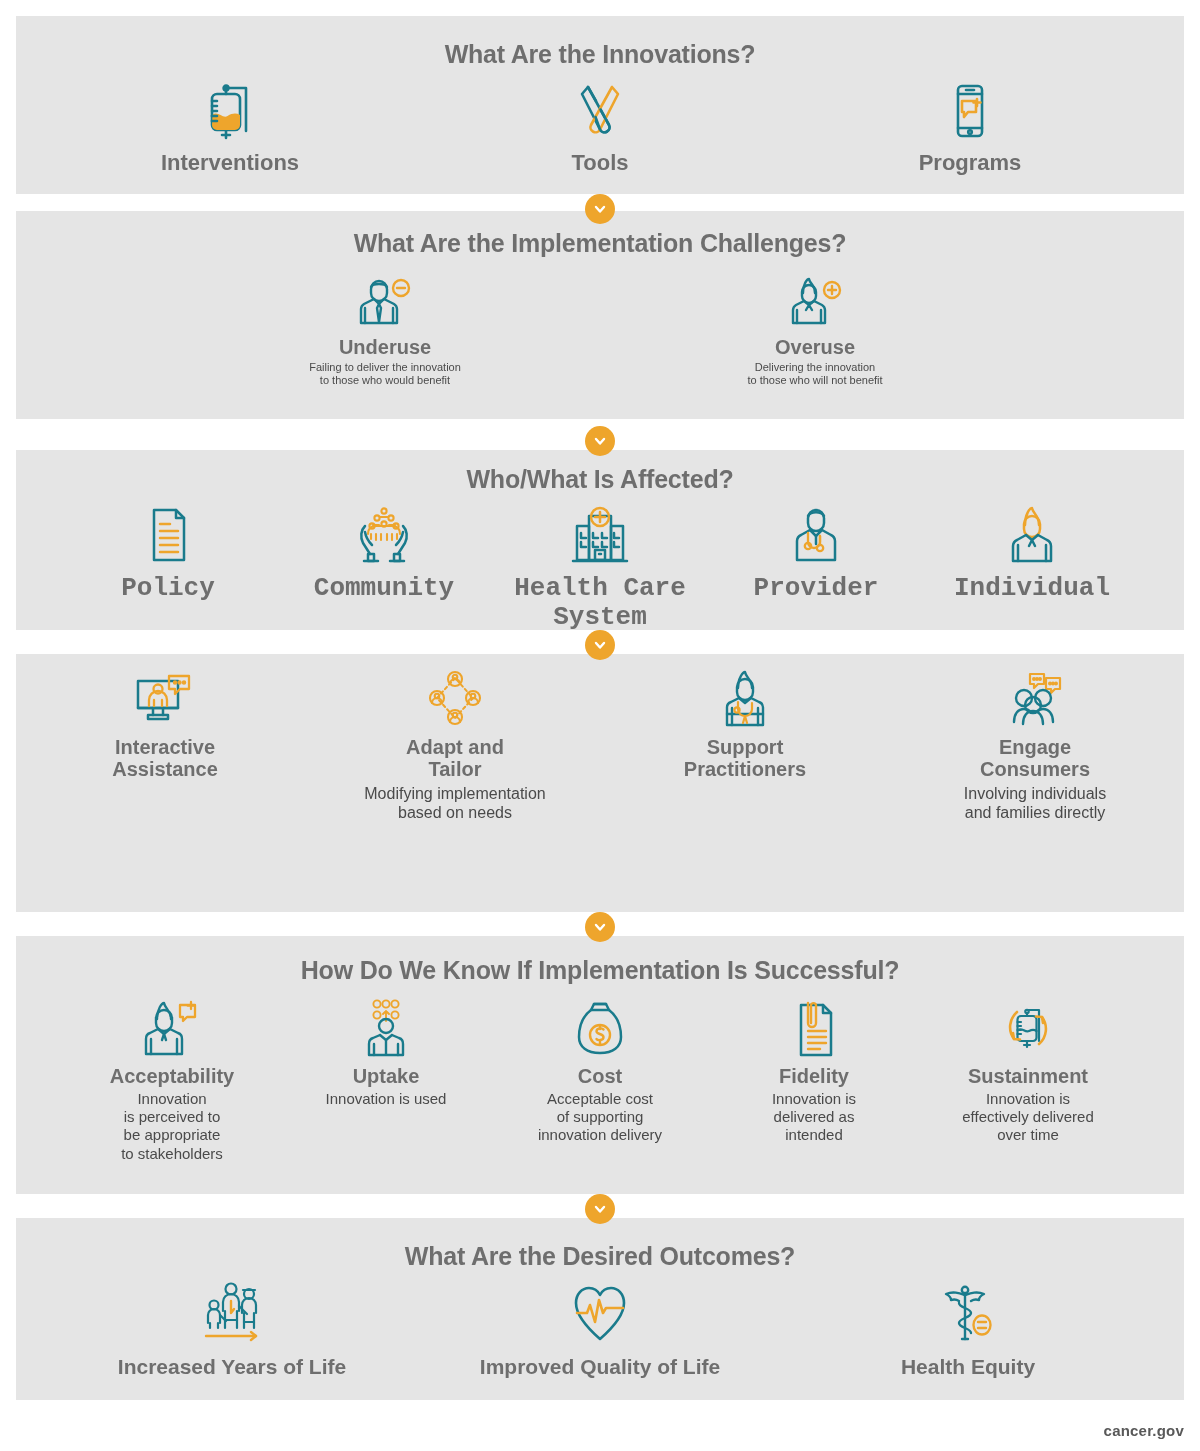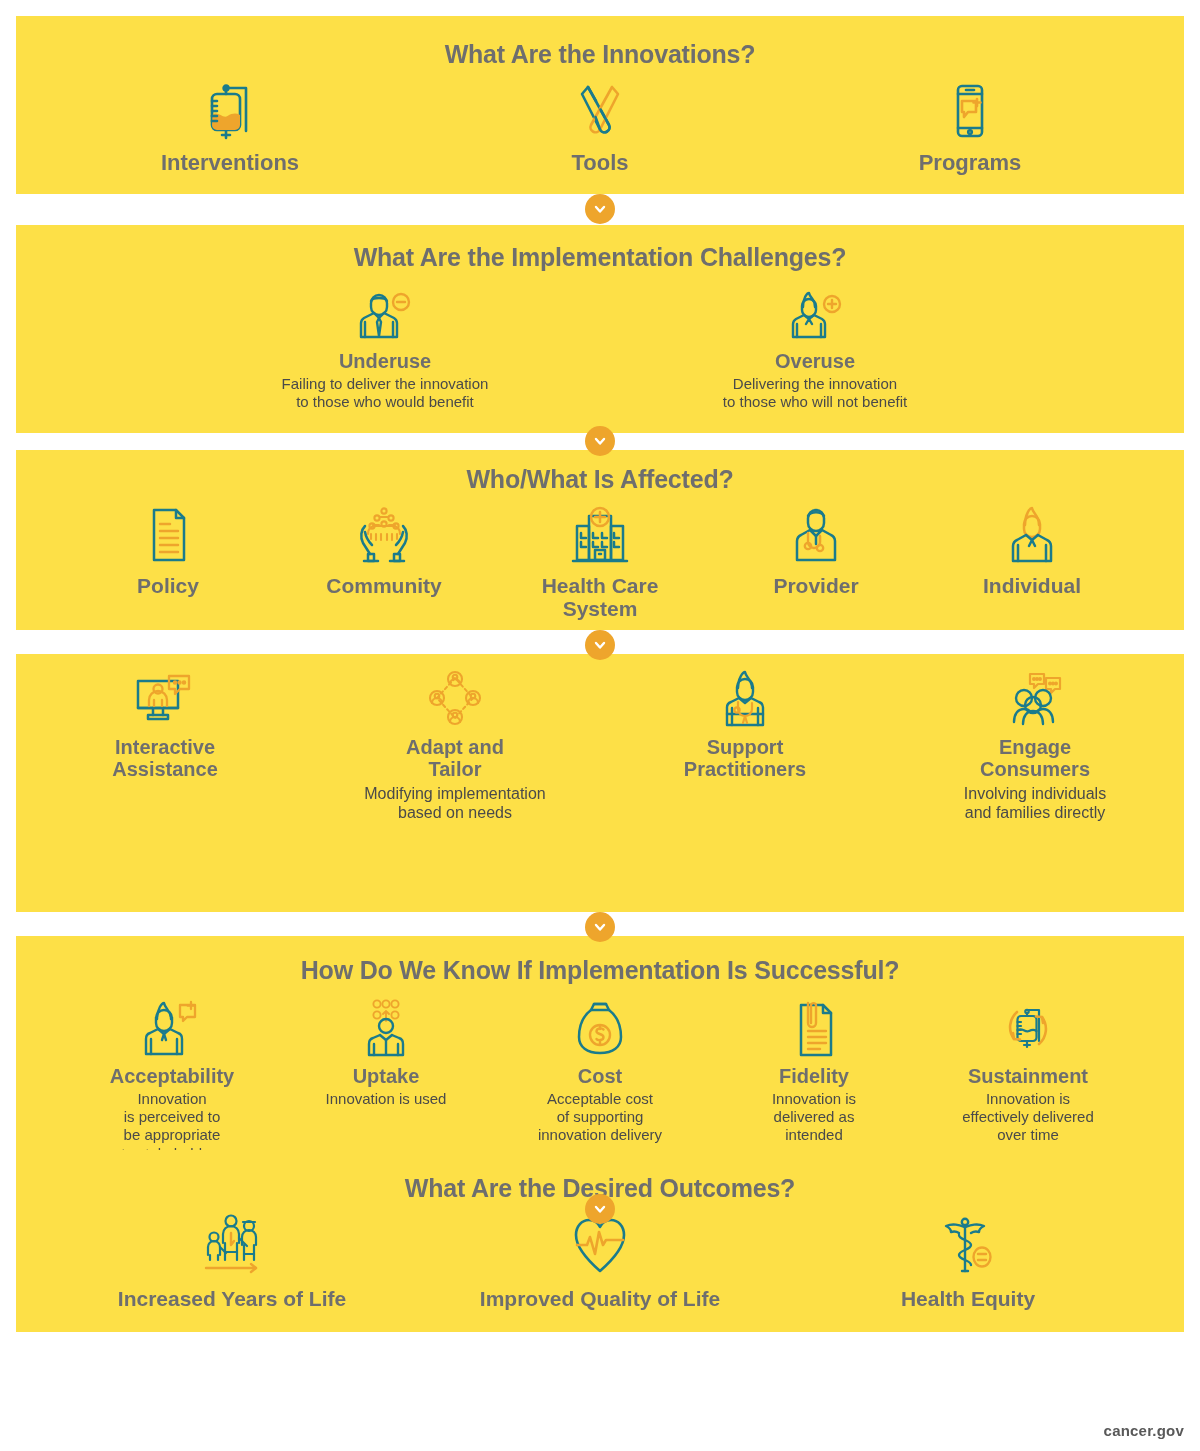--- a/index.html
+++ b/index.html
@@ -13,21 +13,21 @@
     position: relative;
     width: 1200px;
     height: 1451px;
     background: #ffffff;
     overflow: hidden;
   }
   .panel {
     position: absolute;
     left: 16px;
     width: 1168px;
-    background: #fde047;
+    background: #e5e5e5;
   }
   .panel-title {
     text-align: center;
     color: #6e6e6e;
     font-weight: bold;
     letter-spacing: -0.2px;
     line-height: 1.1;
   }
   .items {
     display: flex;
@@ -77,25 +77,25 @@
     right: 16px;
     bottom: 12px;
     color: #595959;
     font-size: 15px;
     font-weight: bold;
     letter-spacing: 0.2px;
   }
 
   
   #sec-0 { top: 16px;   height: 178px; }
-  #sec-1 { top: 225px;  height: 208px; }
+  #sec-1 { top: 211px;  height: 208px; }
   #sec-2 { top: 450px;  height: 180px; }
   #sec-3 { top: 654px;  height: 258px; }
   #sec-4 { top: 936px;  height: 258px; }
-  #sec-5 { top: 1150px; height: 182px; }
+  #sec-5 { top: 1218px; height: 182px; }
 
   #conn-0 { top: 194px; }
   #conn-1 { top: 426px; }
   #conn-2 { top: 630px; }
   #conn-3 { top: 912px; }
   #conn-4 { top: 1194px; }
 
   #sec-0 .panel-title { font-size: 25px; padding-top: 25px; }
   #sec-1 .panel-title { font-size: 25px; padding-top: 19px; }
   #sec-2 .panel-title { font-size: 25px; padding-top: 16px; }
@@ -110,25 +110,25 @@
   #sec-4 .items { margin-top: 14px; }
   #sec-5 .items { margin-top: 10px; }
 
   #sec-0 .item { width: 370px; }
   #sec-0 .icon-wrap { height: 62px; }
   #sec-0 .item-label { font-size: 22px; text-align: center; }
 
   #sec-1 .item { width: 430px; }
   #sec-1 .icon-wrap { height: 54px; }
   #sec-1 .item-label { font-size: 20px; }
-  #sec-1 .item-desc { font-size: 15px; }
+  #sec-1 .item-desc { font-size: 11px; }
 
   #sec-2 .item { width: 216px; }
   #sec-2 .icon-wrap { height: 62px; }
-  #sec-2 .item-label { font-size: 21px; }
+  #sec-2 .item-label { font-size: 26px; font-family: Liberation Mono, monospace; }
 
   #sec-3 .item { width: 290px; }
   #sec-3 .icon-wrap { height: 58px; }
   #sec-3 .item-label { font-size: 20px; }
   #sec-3 .item-desc { font-size: 16px; }
 
   #sec-4 .item { width: 214px; }
   #sec-4 .icon-wrap { height: 58px; }
   #sec-4 .item-label { font-size: 20px; }
   #sec-4 .item-desc { font-size: 15px; }

